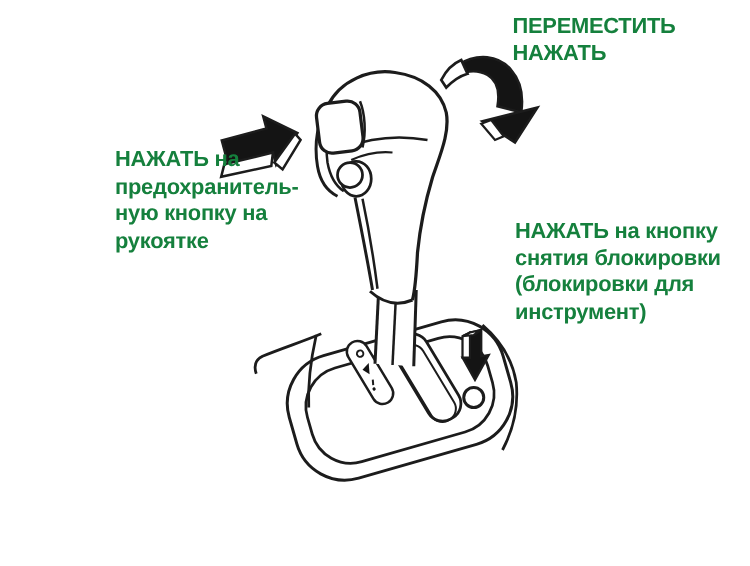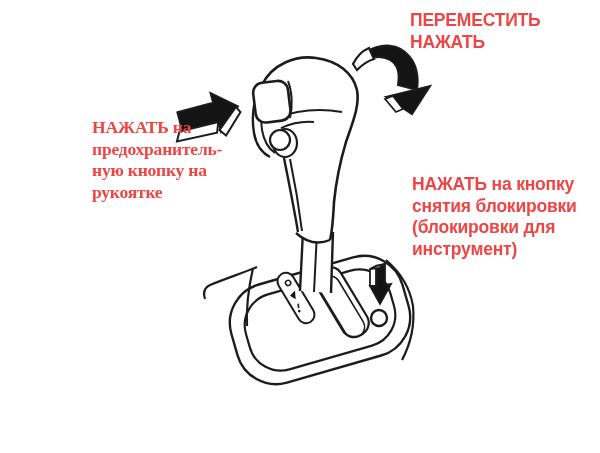--- a/index.html
+++ b/index.html
@@ -1,25 +1,25 @@
 <!DOCTYPE html>
 <html><head>
 <meta charset="utf-8">
 <style>
   html,body{margin:0;padding:0;background:#fff;}
   #stage{
     position:relative;width:600px;height:453px;background:#ffffff;
     font-family:"Liberation Sans", sans-serif;overflow:hidden;
   }
   .label{
-    position:absolute;color:#ef4444;font-weight:700;font-size:17.5px;
+    position:absolute;color:#15803d;font-weight:700;font-size:17.5px;
     line-height:21.5px;letter-spacing:-0.2px;white-space:nowrap;
   }
   #label-move{left:410px;top:10px;}
-  #label-safety{left:92px;top:117px;font-family:Liberation Serif, serif;}
+  #label-safety{left:92px;top:117px;}
   #label-lock{left:412px;top:174px;}
   svg{position:absolute;left:0;top:0;}
   .ink{stroke:#1c1c1c;fill:none;}
   .fillw{fill:#ffffff;}
   .fillb{fill:#141414;}
 </style>
 </head>
 <body>
 
 <div id="stage">

